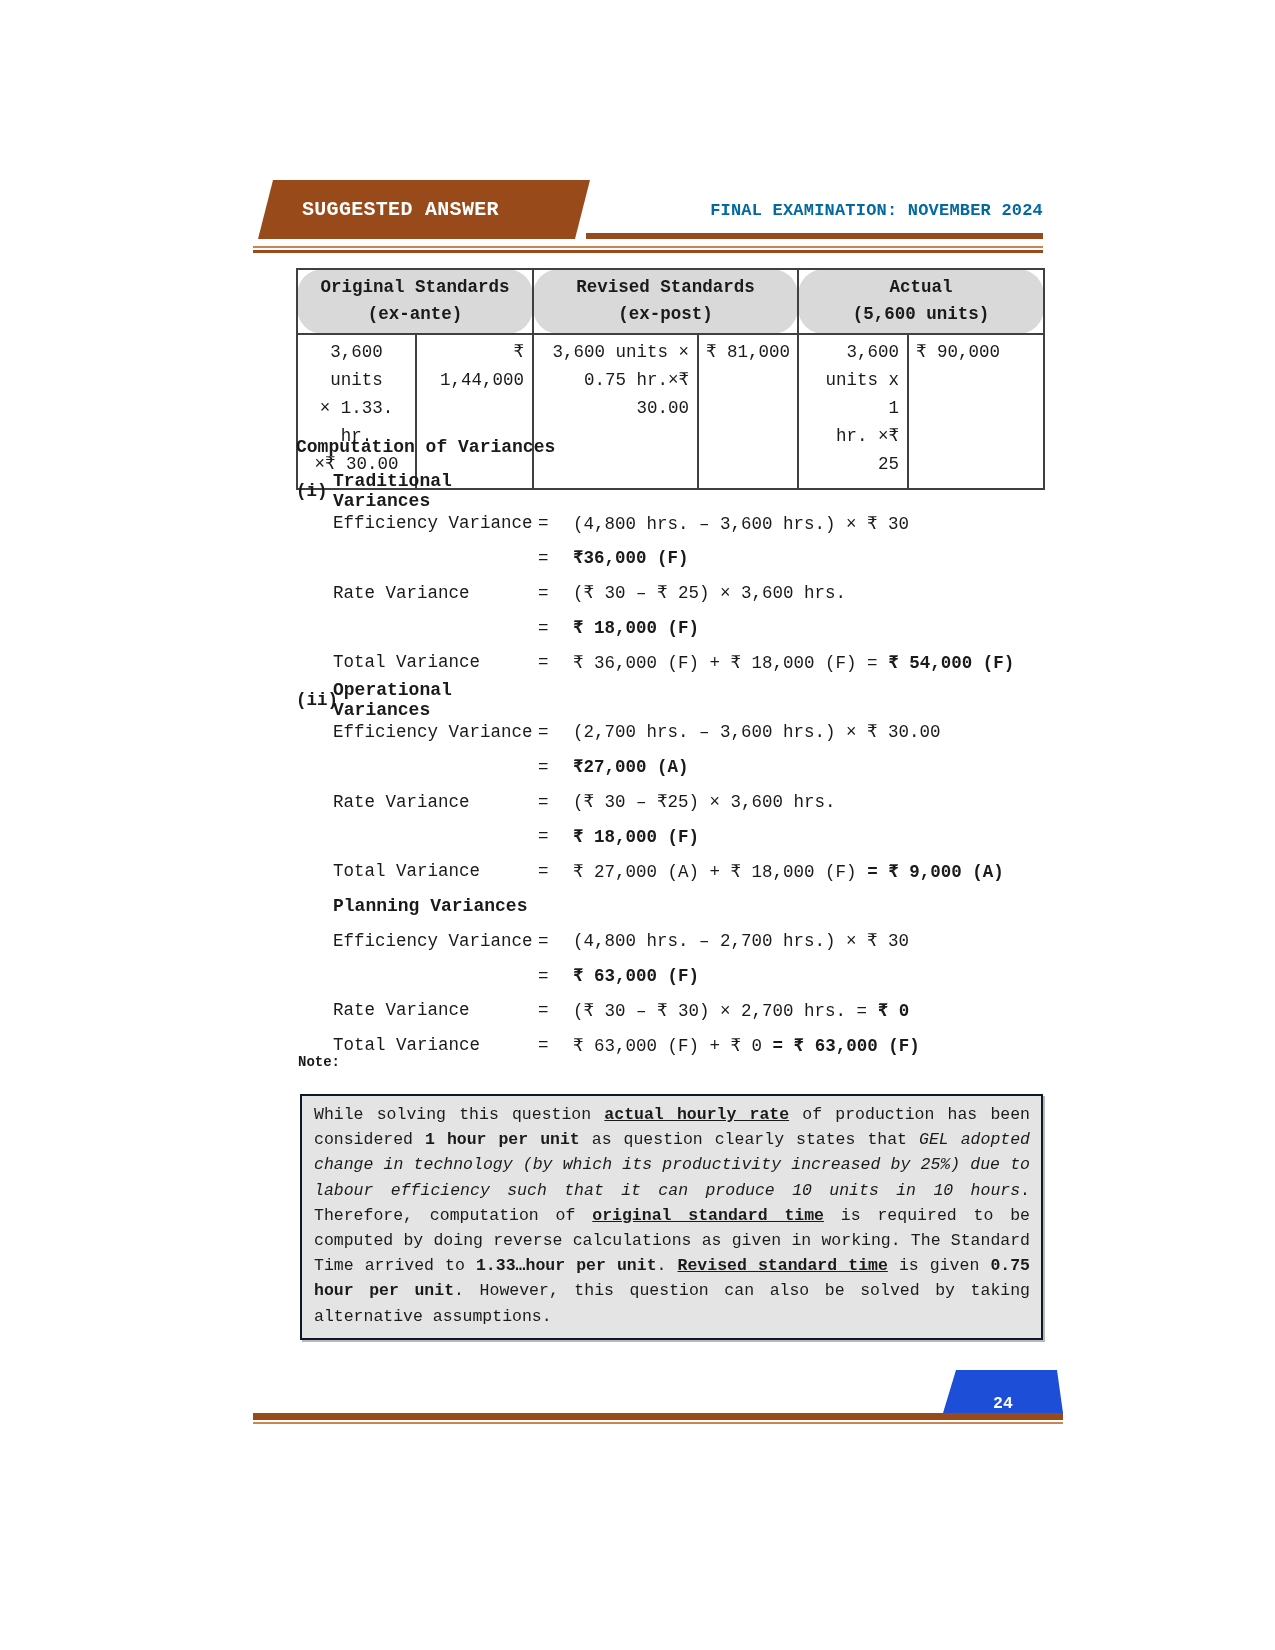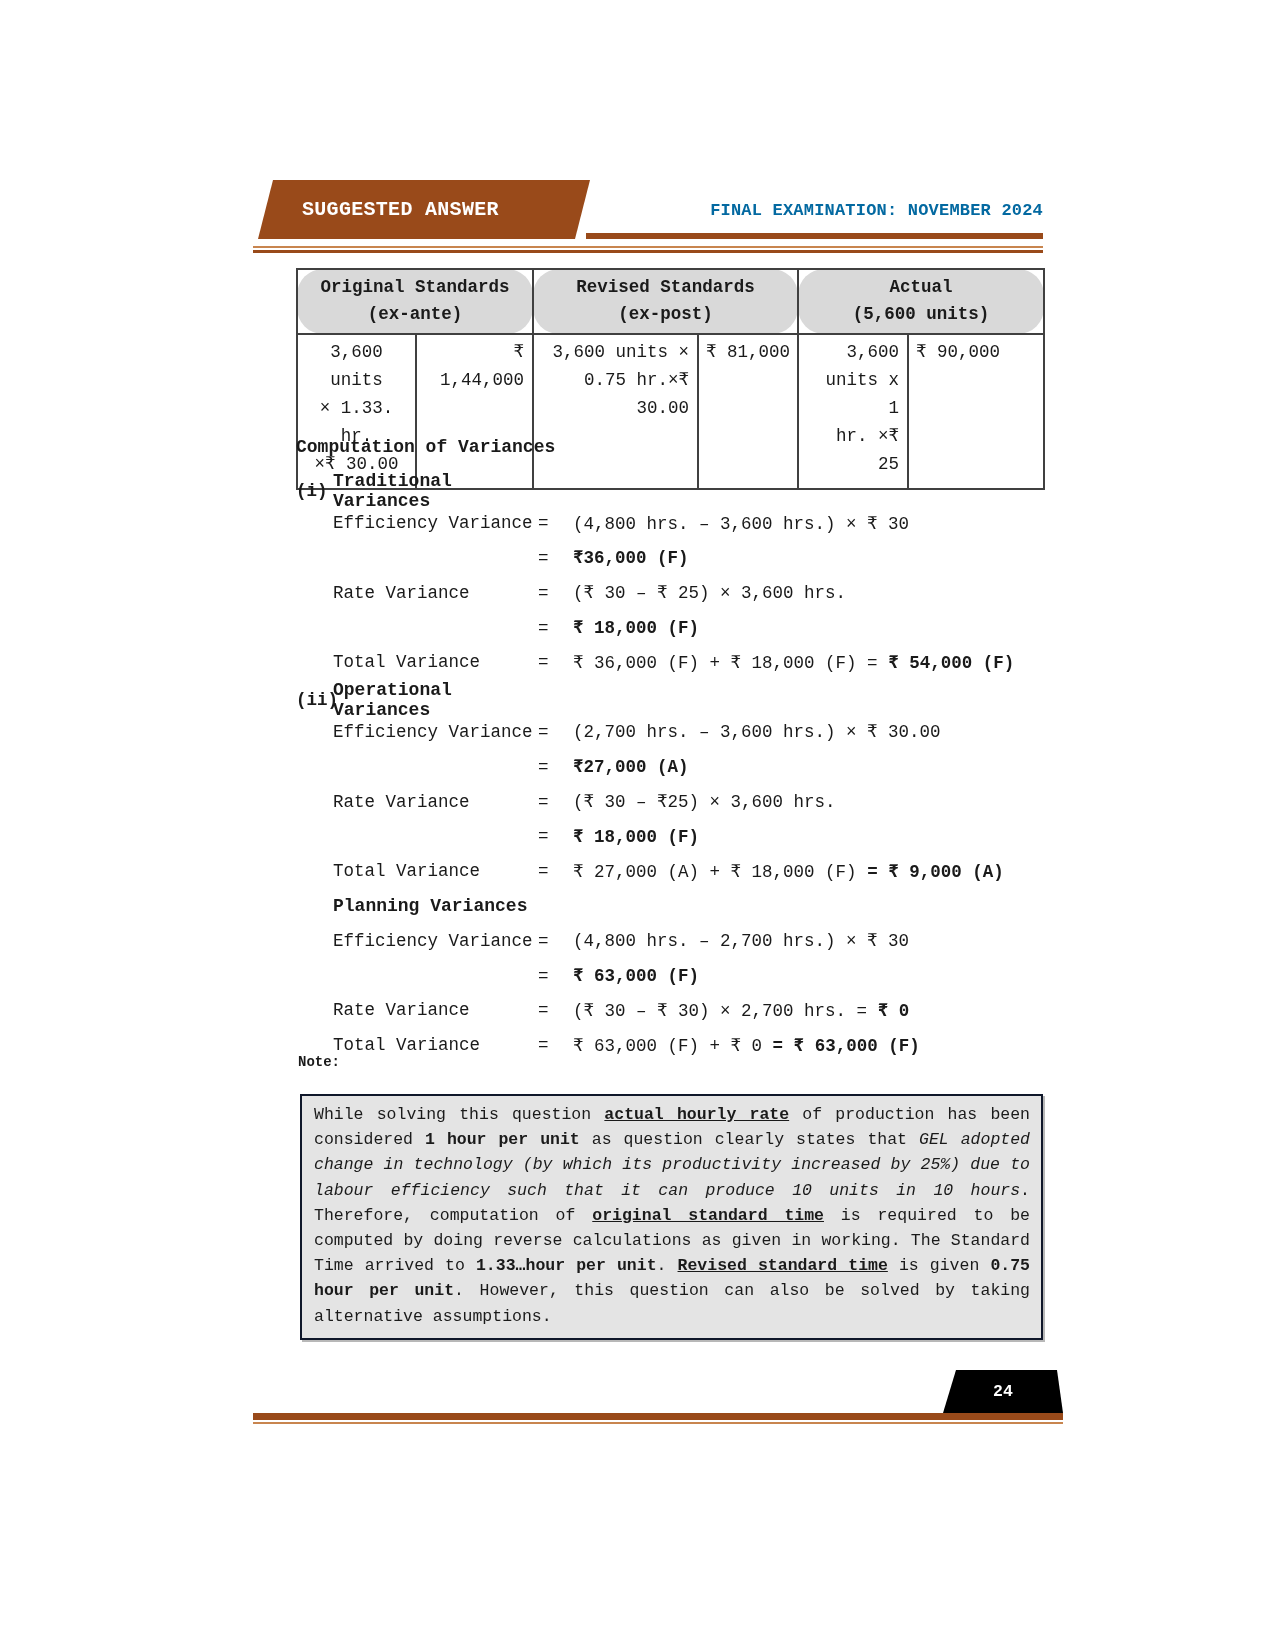--- a/index.html
+++ b/index.html
@@ -59,22 +59,22 @@
     position:absolute; left:300px; top:1094px; width:743px; box-sizing:border-box;
     background:#E4E4E4; border:2px solid #0f172a; box-shadow:2px 2px 0 rgba(0,0,0,.28);
     padding:6px 11px 9px 12px; font-size:16.5px; line-height:25.2px; text-align:justify;
   }
   .note-box .bu { font-weight:bold; text-decoration:underline; }
   .note-box .i  { font-style:italic; }
 
   
   .page-tab {
     position:absolute; left:943px; top:1370px; width:120px; height:43px;
-    background:#000000; clip-path:polygon(13px 0, calc(100% - 6px) 0, 100% 100%, 0 100%);
-    display:flex; align-items:center; justify-content:center;
+    background:#1d4ed8; clip-path:polygon(13px 0, calc(100% - 6px) 0, 100% 100%, 0 100%);
+    display:flex; align-items:flex-end; justify-content:center;
     color:#ffffff; font-weight:bold; font-size:16.5px;
   }
   .footer-bar {
     position:absolute; left:253px; top:1413px; width:810px; height:2px;
     background:#ffffff; border-top:7px solid #994A1A; border-bottom:2px solid #C8854F;
   }
 </style>
 </head>
 <body>
 

